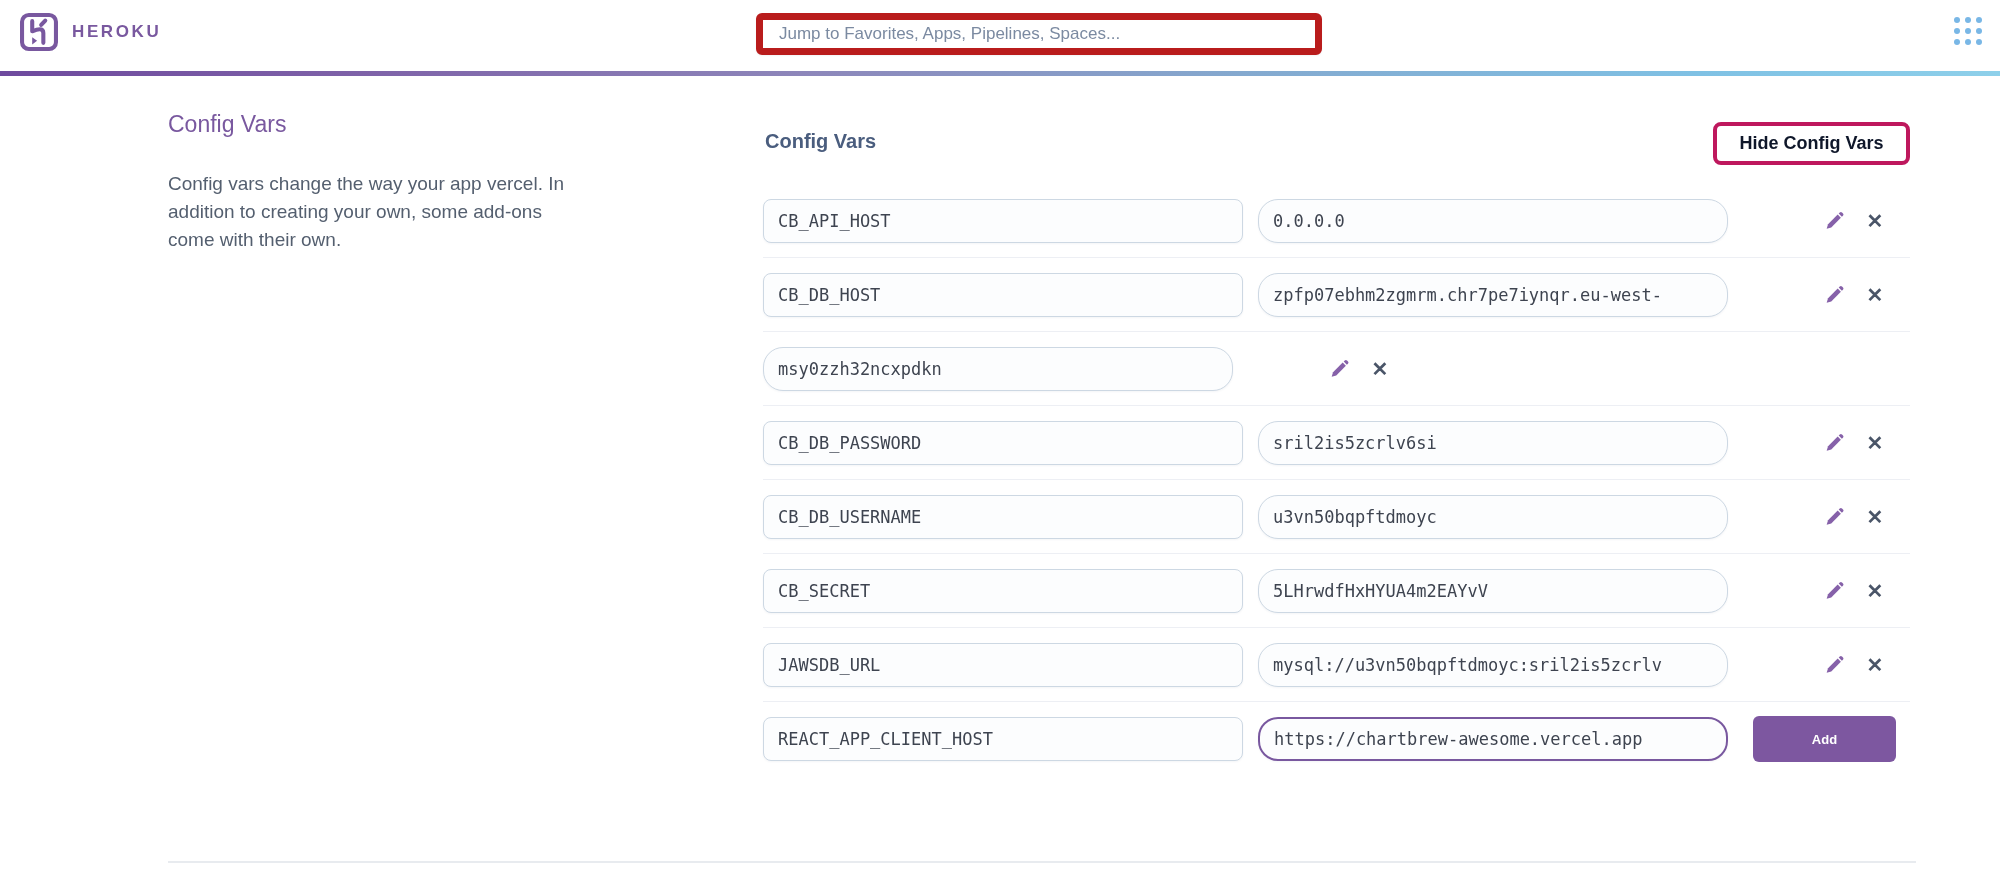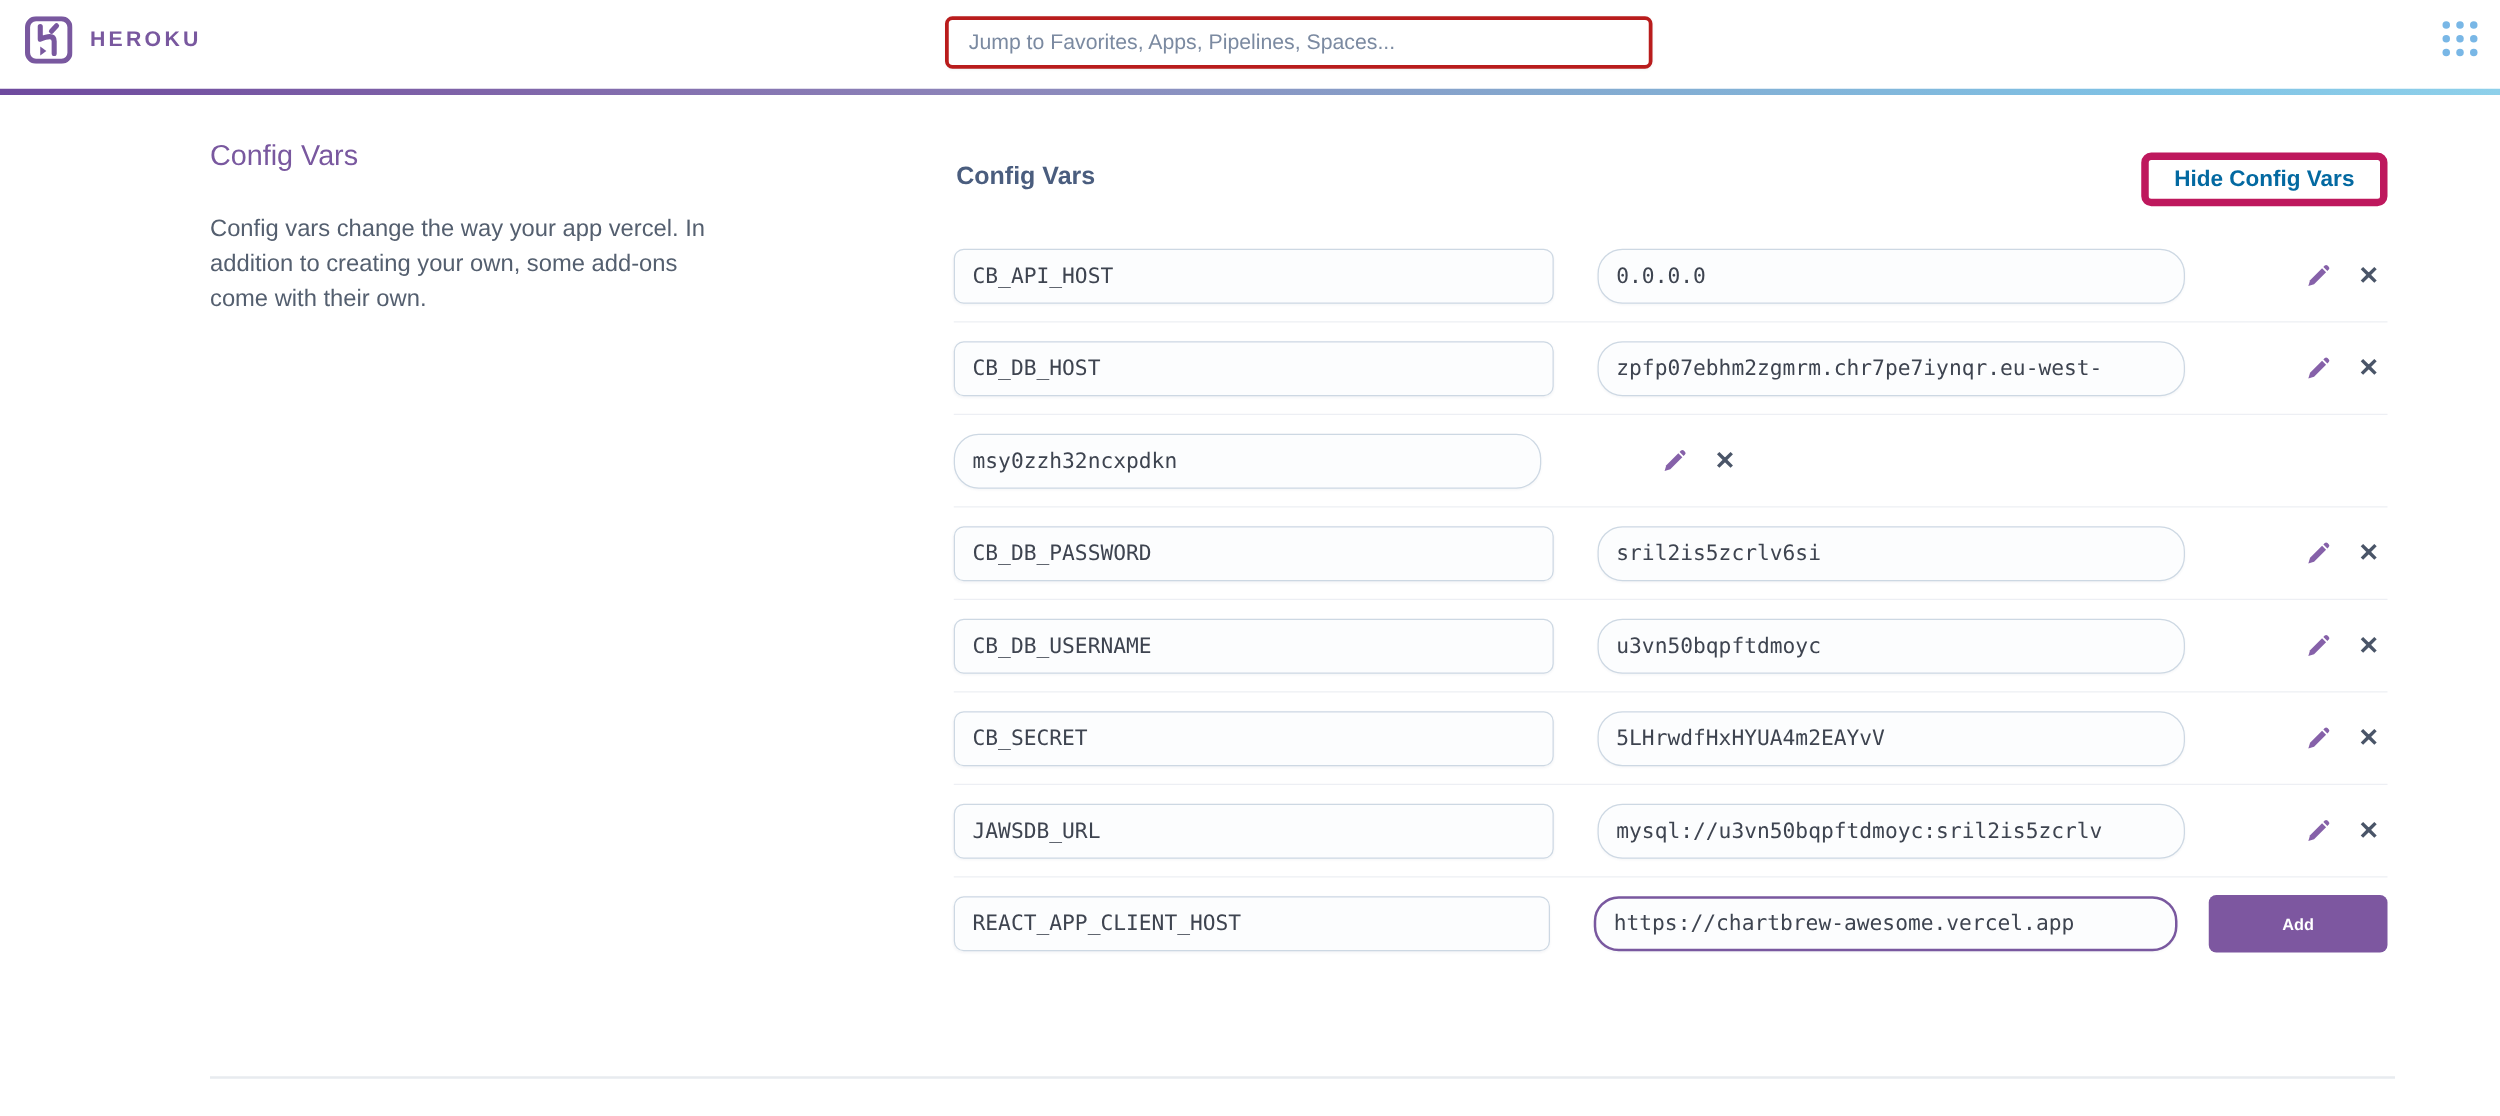--- a/index.html
+++ b/index.html
@@ -7,48 +7,48 @@
   body { font-family: "Liberation Sans", sans-serif; position: relative; }
 
   
   .header { position: absolute; top: 0; left: 0; width: 1620px; height: 71px; background: #ffffff; }
   .header-rule { position: absolute; top: 71px; left: 0; width: 2000px; height: 5px;
     background: linear-gradient(to right, #6e4a9e 0%, #7e62a8 18%, #8d86ba 40%, #84a9cf 62%, #7fc1e4 85%, #8ed0ea 100%); }
   .logo-box { position: absolute; left: 20px; top: 13px; width: 38px; height: 38px; cursor: pointer; }
   .brand-word { position: absolute; left: 72px; top: 22px; font-size: 17px; font-weight: bold;
     letter-spacing: 2.6px; color: #79589f; cursor: pointer; }
   .global-search { position: absolute; left: 756px; top: 13px; width: 566px; height: 42px;
-    border: 3px solid #b91c1c; border-radius: 6px; padding: 0 16px; font-size: 17px;
+    border: 7px solid #b91c1c; border-radius: 6px; padding: 0 16px; font-size: 17px;
     color: #3e4b5e; background: #ffffff; outline: none; font-family: "Liberation Sans", sans-serif;
     box-shadow: 0 1px 2px rgba(40,60,90,0.06); }
   .global-search::placeholder { color: #7b8aa1; opacity: 1; }
   .grid-icon { position: absolute; left: 1954px; top: 17px; width: 30px; height: 30px;
     display: grid; grid-template-columns: repeat(3, 6px); grid-template-rows: repeat(3, 6px);
     gap: 5px; cursor: pointer; }
   .grid-icon span { width: 6px; height: 6px; border-radius: 50%; background: #79b7e6; }
 
   
   .side-title { position: absolute; left: 168px; top: 111px; font-size: 23px; font-weight: 400; color: #79589f; }
   .side-desc { position: absolute; left: 168px; top: 170px; width: 410px; font-size: 19px;
     line-height: 28px; color: #545f6f; }
 
   
   .main-title { position: absolute; left: 765px; top: 130px; font-size: 20px; font-weight: 700; color: #4a5d7e; }
   .hide-btn { position: absolute; left: 1713px; top: 122px; width: 197px; height: 43px;
-    background: #ffffff; border: 6px solid #be185d; border-radius: 8px; color: #0369a1;
+    background: #ffffff; border: 4px solid #be185d; border-radius: 8px; color: #0f172a;
     font-size: 18px; font-weight: 700; font-family: "Liberation Sans", sans-serif; cursor: pointer; }
 
   .cv-list { position: absolute; left: 763px; top: 199px; width: 1147px; }
   .cv-row-wrap { padding-bottom: 14px; margin-bottom: 15px; }
   .cv-row-wrap:not(:last-child) { border-bottom: 1px solid #edeff4; }
   .cv-row { display: flex; align-items: center; height: 44px; }
   .cv-input { height: 44px; border: 1px solid #cdd8e3; border-radius: 8px; background: #fcfdfe;
     font-family: "DejaVu Sans Mono", "Liberation Mono", monospace; font-size: 17px; color: #3e4450;
     padding: 0 14px; outline: none; box-shadow: 0 1px 2px rgba(40,60,90,0.05); }
-  .cv-key { width: 480px; margin-right: 35px; }
+  .cv-key { width: 480px; margin-right: 15px; }
   .cv-value { width: 470px; border-radius: 20px; }
   .cv-value.focused { border: 2px solid #79589f; }
 
   .row-actions { display: flex; align-items: center; gap: 17px; margin-left: 94px; }
   .icon-btn { width: 24px; height: 24px; border: none; background: transparent; cursor: pointer;
     display: flex; align-items: center; justify-content: center; padding: 0; }
   .x-glyph { font-size: 20px; font-weight: 700; color: #4a5568; line-height: 1; }
 
   .add-btn-wrap { margin-left: 25px; }
   .add-btn { width: 143px; height: 46px; background: #7d57a0; border: none; border-radius: 6px;

